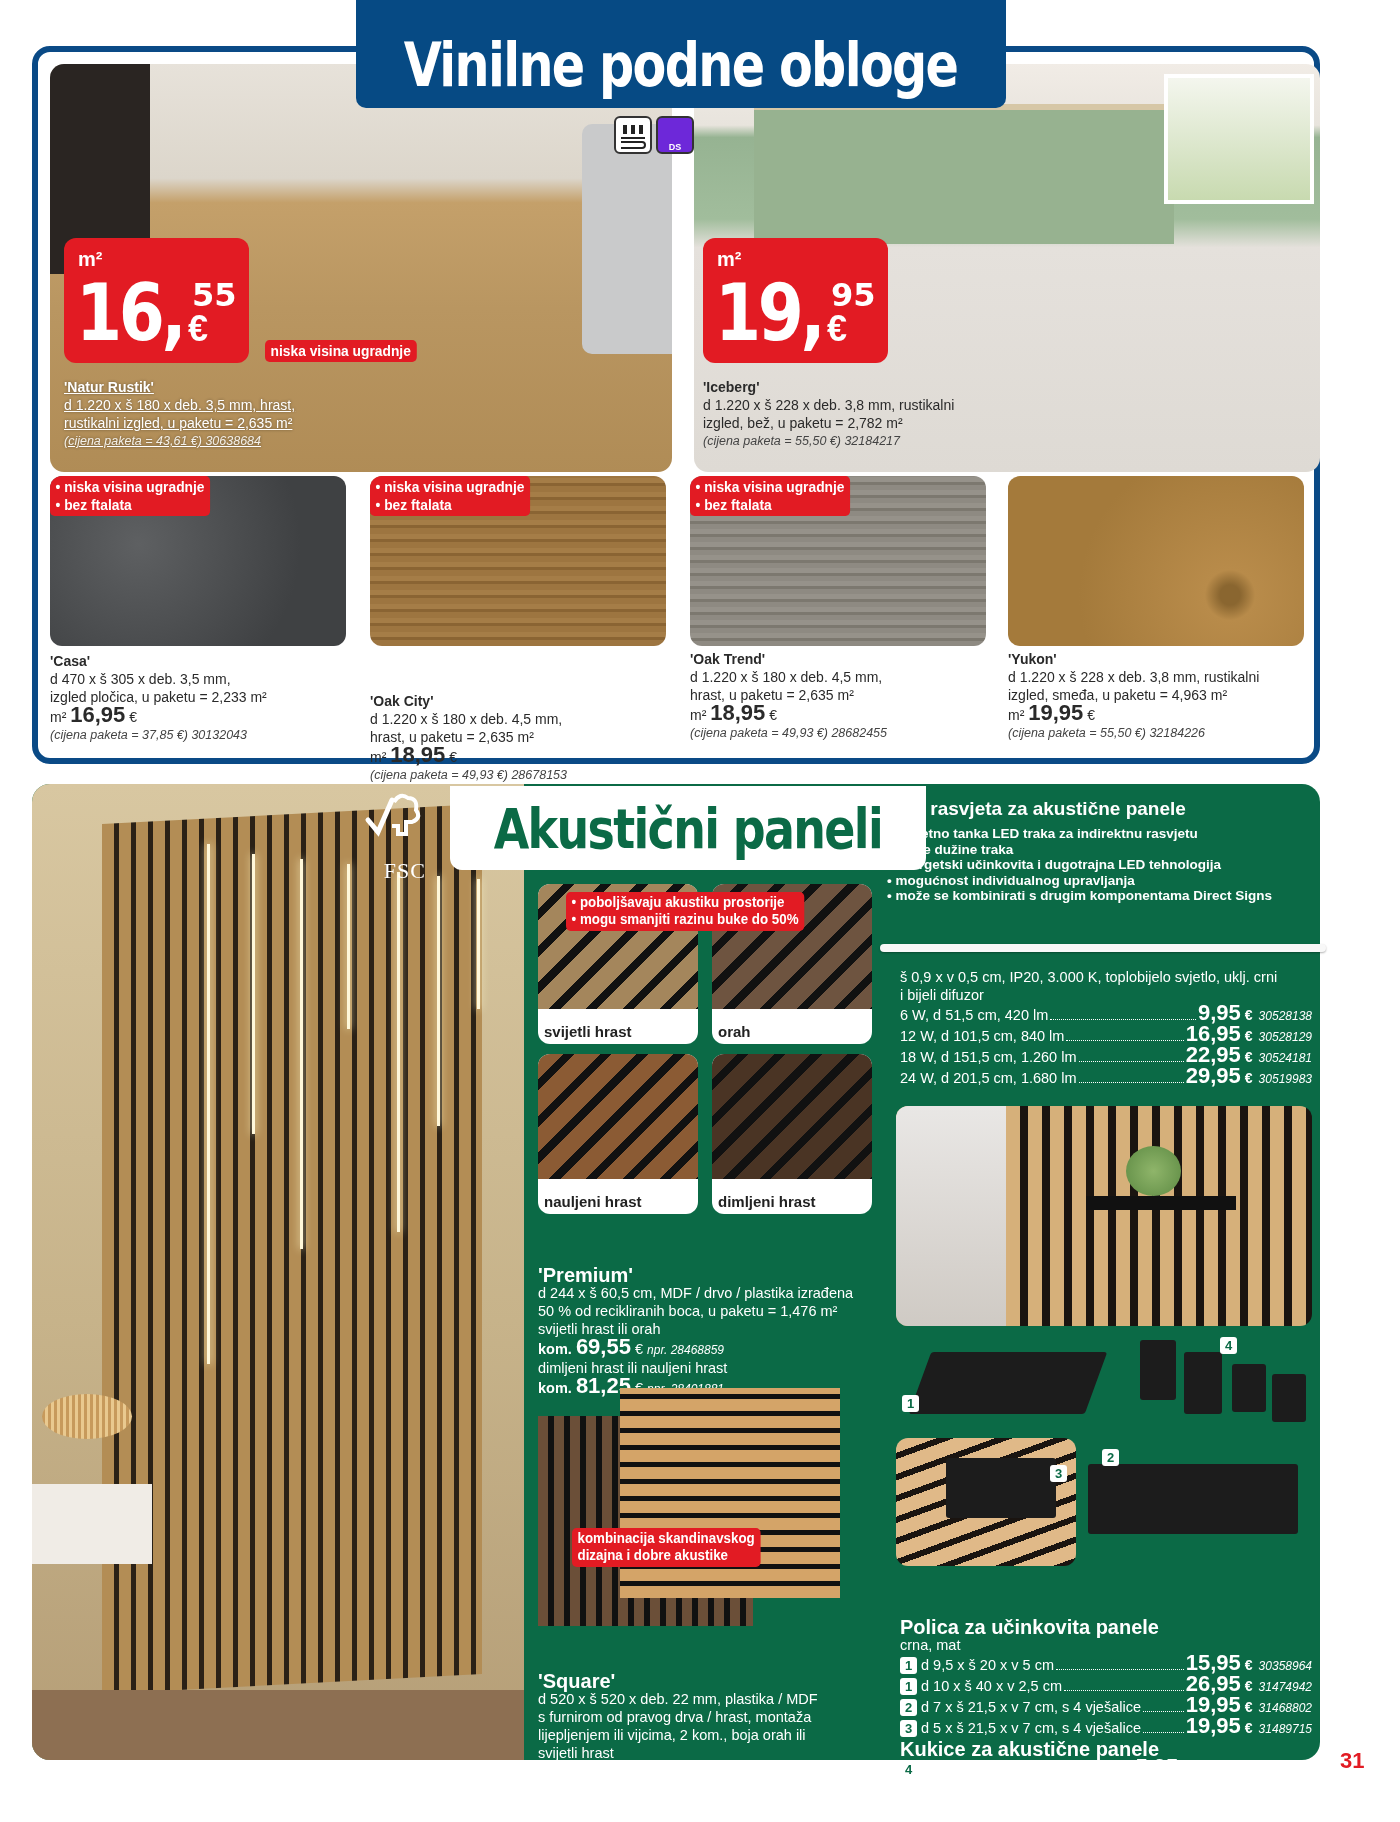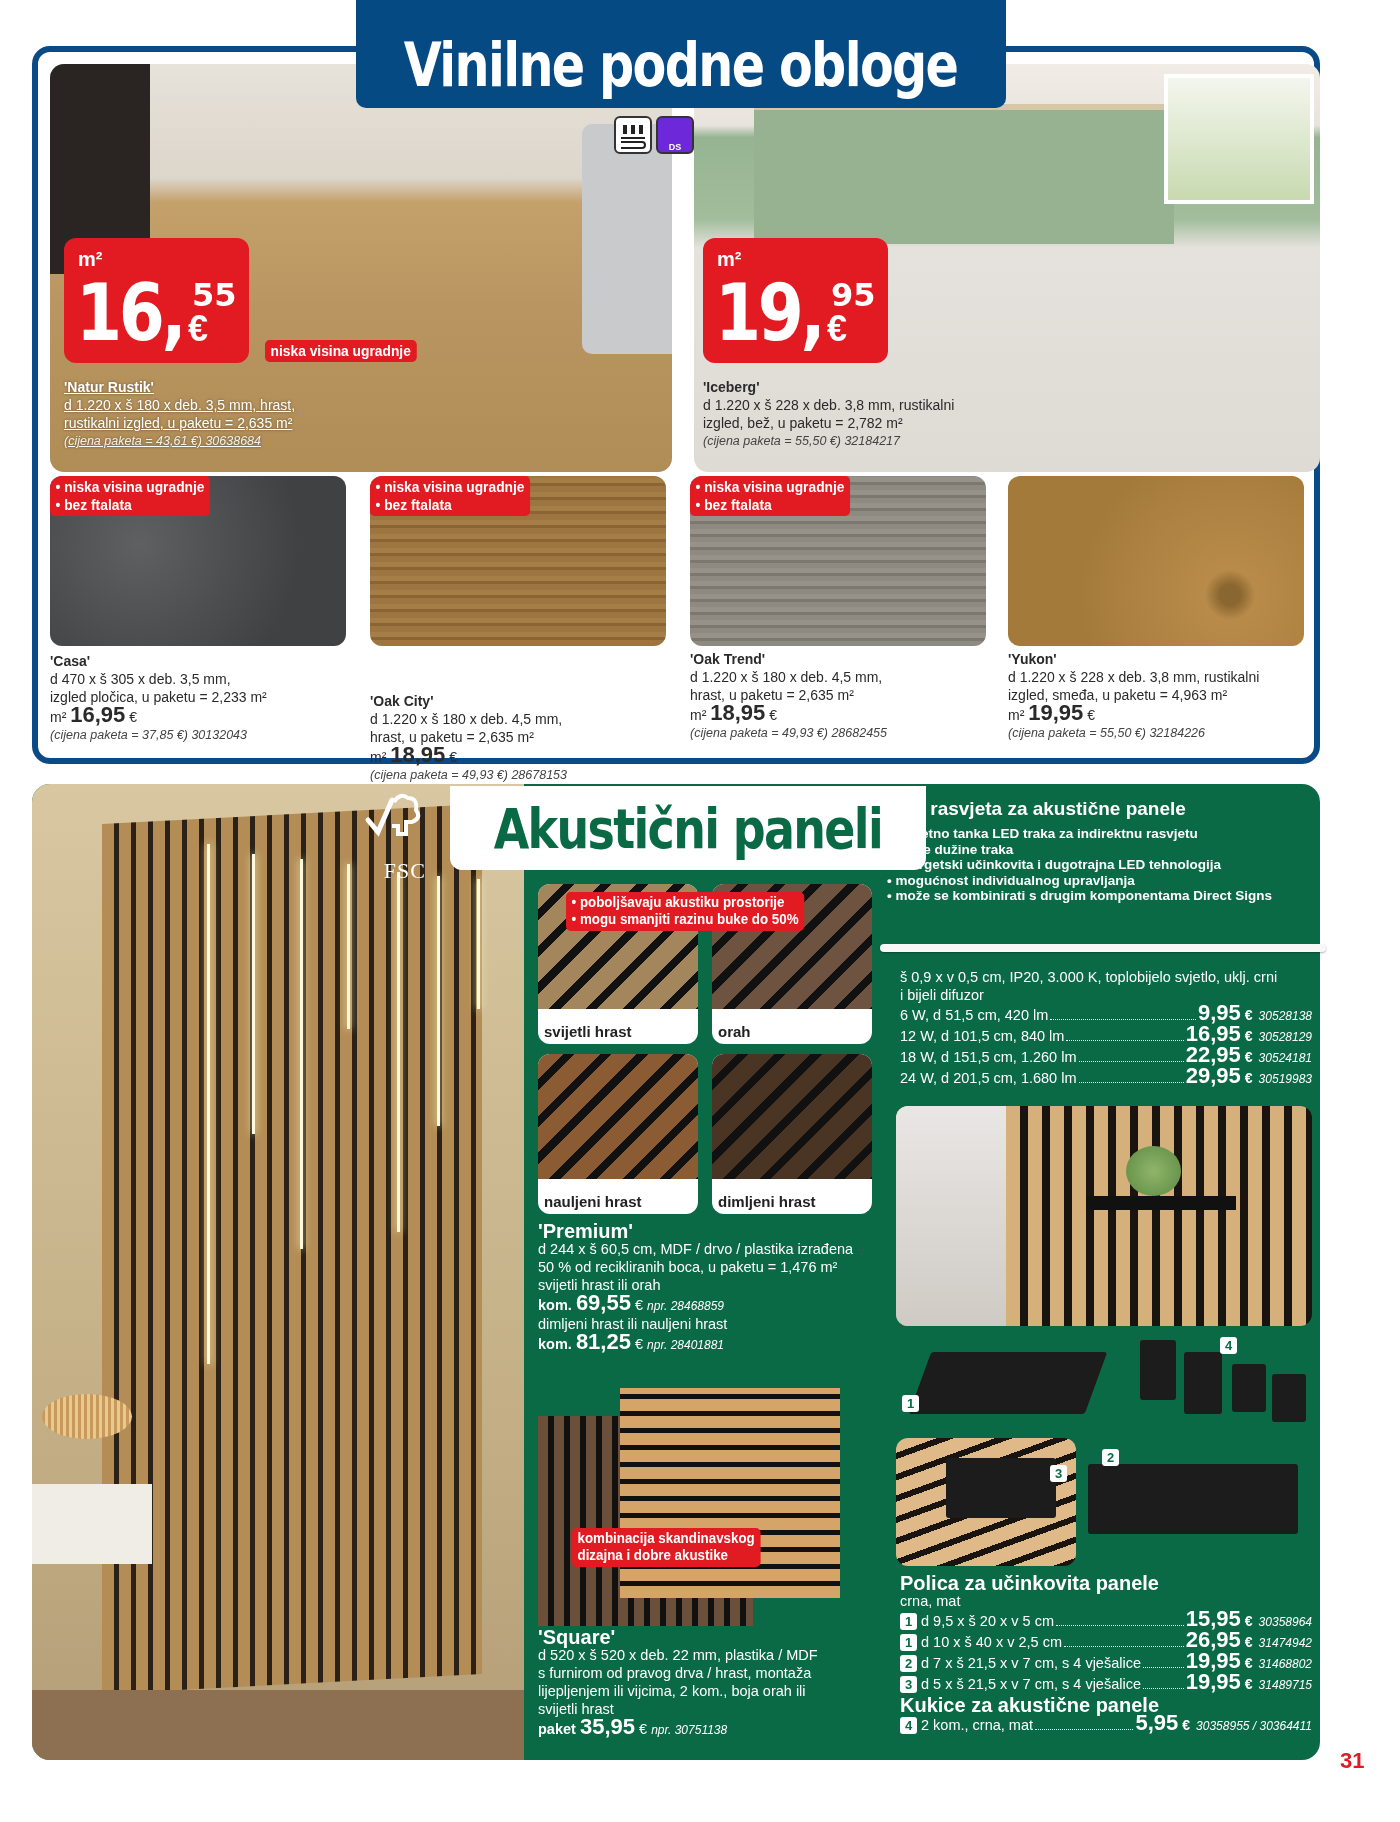--- a/index.html
+++ b/index.html
@@ -66,21 +66,21 @@
   .panel-card { width: 160px; height: 160px; background:#fff; border-radius: 12px; overflow:hidden; }
   .panel-img { left: 0; top: 0; width: 100%; height: 125px; }
   .p-svijetli { background: repeating-linear-gradient(135deg, #a4865c 0 18px, #111 18px 26px); }
   .p-orah { background: repeating-linear-gradient(135deg, #6e5440 0 18px, #111 18px 26px); }
   .p-naulj { background: repeating-linear-gradient(135deg, #8b5b34 0 18px, #111 18px 26px); }
   .p-diml { background: repeating-linear-gradient(135deg, #4a3424 0 18px, #111 18px 26px); }
   .panel-label { left: 6px; bottom: 4px; font-weight: bold; font-size: 15px; color:#222; }
 
   .white-text { color: #fff; }
   .wt14 { font-size: 14.5px; line-height: 18px; }
-  .wt-h { font-size: 20px; font-weight: bold; }
+  .wt-h { font-size: 20px; font-weight: bold; margin-top: 44px; }
   .price-w b { font-size: 22px; font-weight: 900; }
   .price-w .cod { font-style: italic; font-size: 12px; }
 
   .square-back { left: 538px; top: 1416px; width: 215px; height: 210px; background: repeating-linear-gradient(90deg, #6b4f38 0 10px, #111 10px 16px); }
   .square-front { left: 620px; top: 1388px; width: 220px; height: 210px; background: repeating-linear-gradient(0deg, #d4a468 0 12px, #111 12px 17px); }
 
   .led-list { left: 860px; top: 798px; width: 430px; margin-left: 27px; }
   .led-list .h { font-size: 19px; font-weight: bold; }
   .led-list ul { list-style: none; font-size: 13.5px; font-weight: bold; line-height: 15.5px; margin-top: 6px; }
   .led-strip { left: 880px; top: 944px; width: 446px; height: 8px; background:#f8f8f8; border-radius: 4px; box-shadow:0 1px 2px rgba(0,0,0,.3); }

